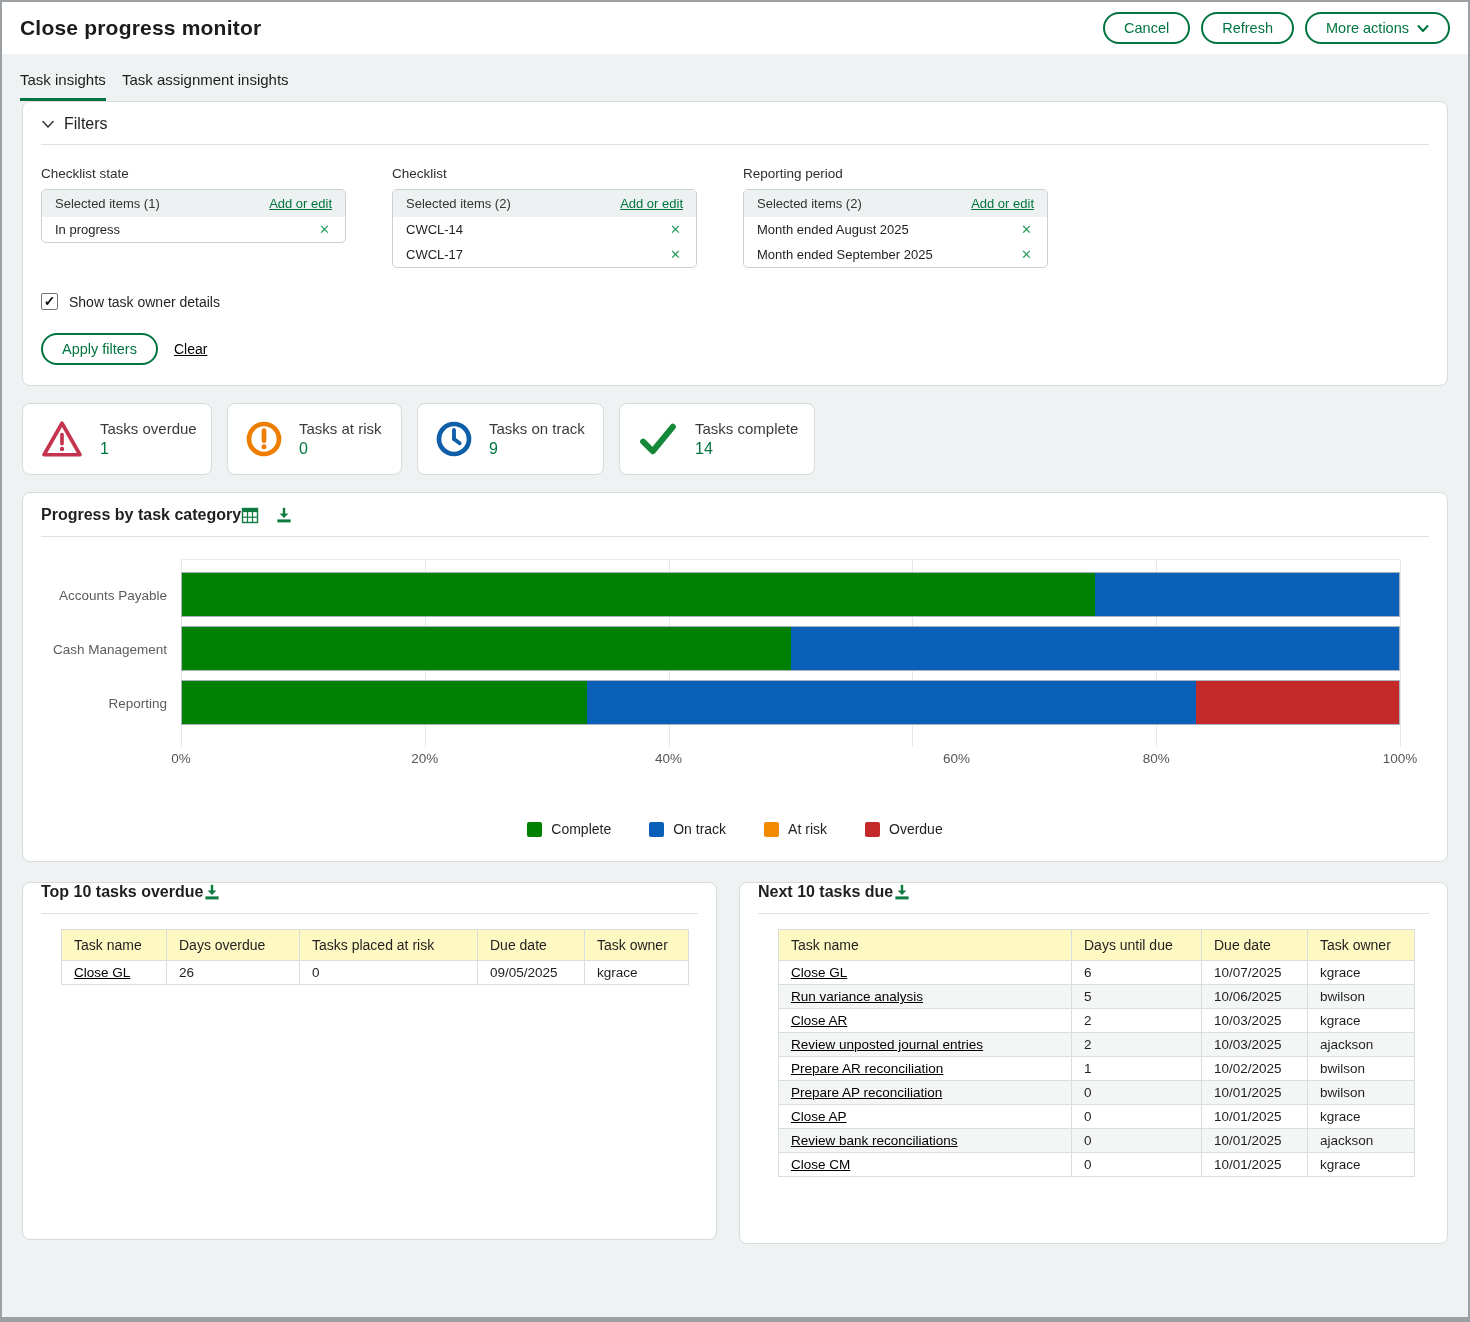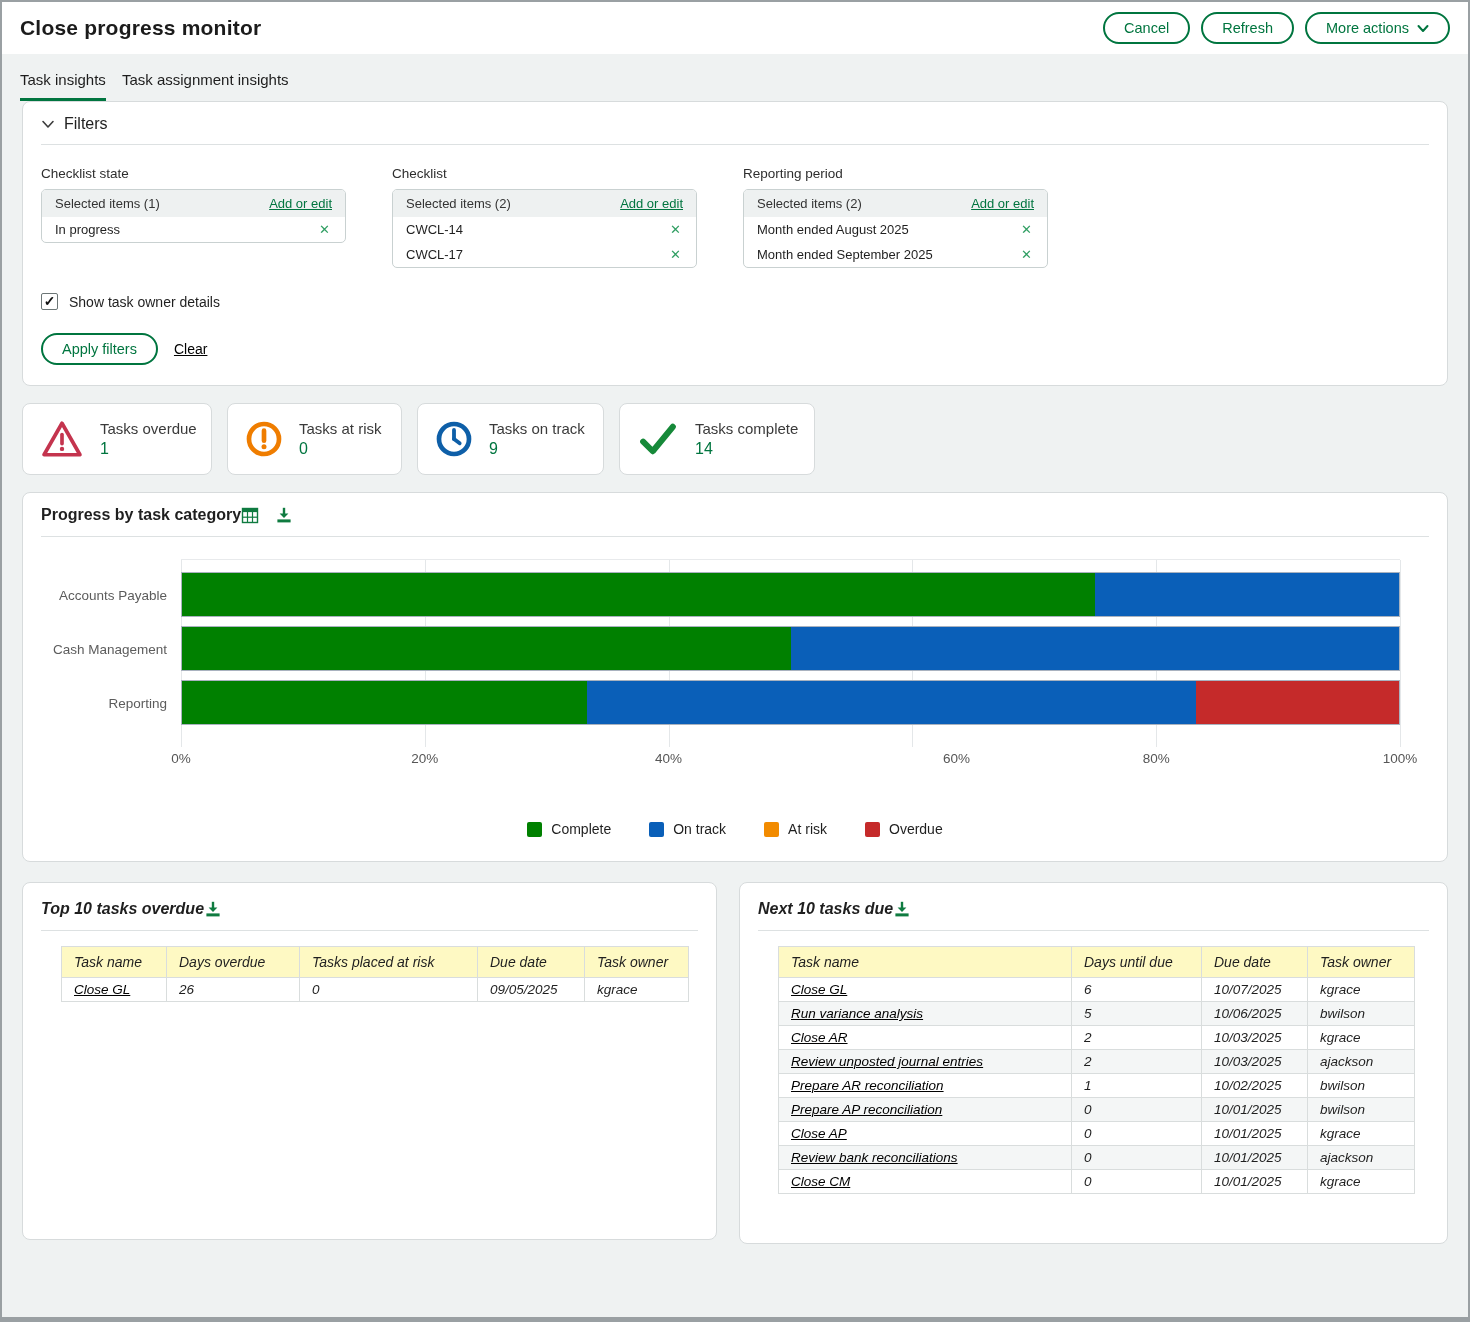--- a/index.html
+++ b/index.html
@@ -88,21 +88,21 @@
                      text-align:right; color:#5c5c5c; font-size:13.5px; }
   .bar { display:flex; height:100%; border:1px solid #a9b2bf; background:#fff; overflow:hidden; }
   .seg { height:100%; }
   .chart-ticks { position:relative; height:22px; }
   .tick { position:absolute; transform:translateX(-50%); font-size:13.5px; color:#565656; top:4px; }
   .chart-legend { display:flex; justify-content:center; gap:38px; margin-top:52px; }
   .legend-item { display:flex; align-items:center; gap:9px; font-size:14px; color:#1f1f1f; }
   .legend-swatch { width:15px; height:15px; border-radius:2px; }
   
   .bottom-row { display:flex; gap:22px; margin:20px 20px 0; align-items:flex-start; }
-  .table-card { padding:17px 18px;font-style:italic; }
+  .table-card { padding:0 18px; }
   .table-card.left { width:695px; height:358px; }
   .table-card.right { flex:1; height:362px; }
   table { border-collapse:collapse; margin:15px 0 0 20px; font-size:13.5px; table-layout:fixed; }
   th { background:#fef9c3; font-weight:400; text-align:left; padding:7px 12px;
        font-size:14px; color:#1f1f1f; border:1px solid #d9dddd; overflow:hidden; }
   td { padding:4px 12px; border:1px solid #d9dddd; color:#1f1f1f; overflow:hidden; white-space:nowrap; }
   tbody tr:nth-child(even) { background:#f4f6f6; }
   td .green-link { font-size:13.5px; }
 </style>
 </head>

